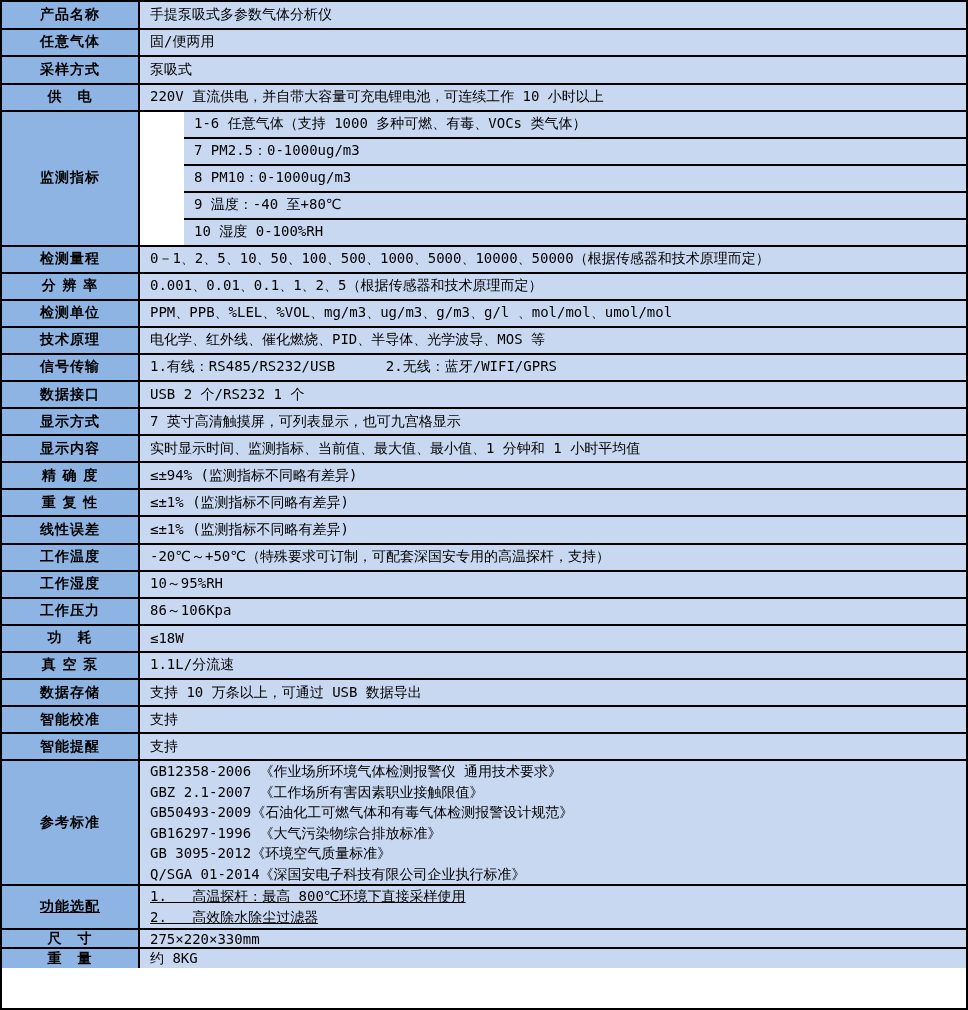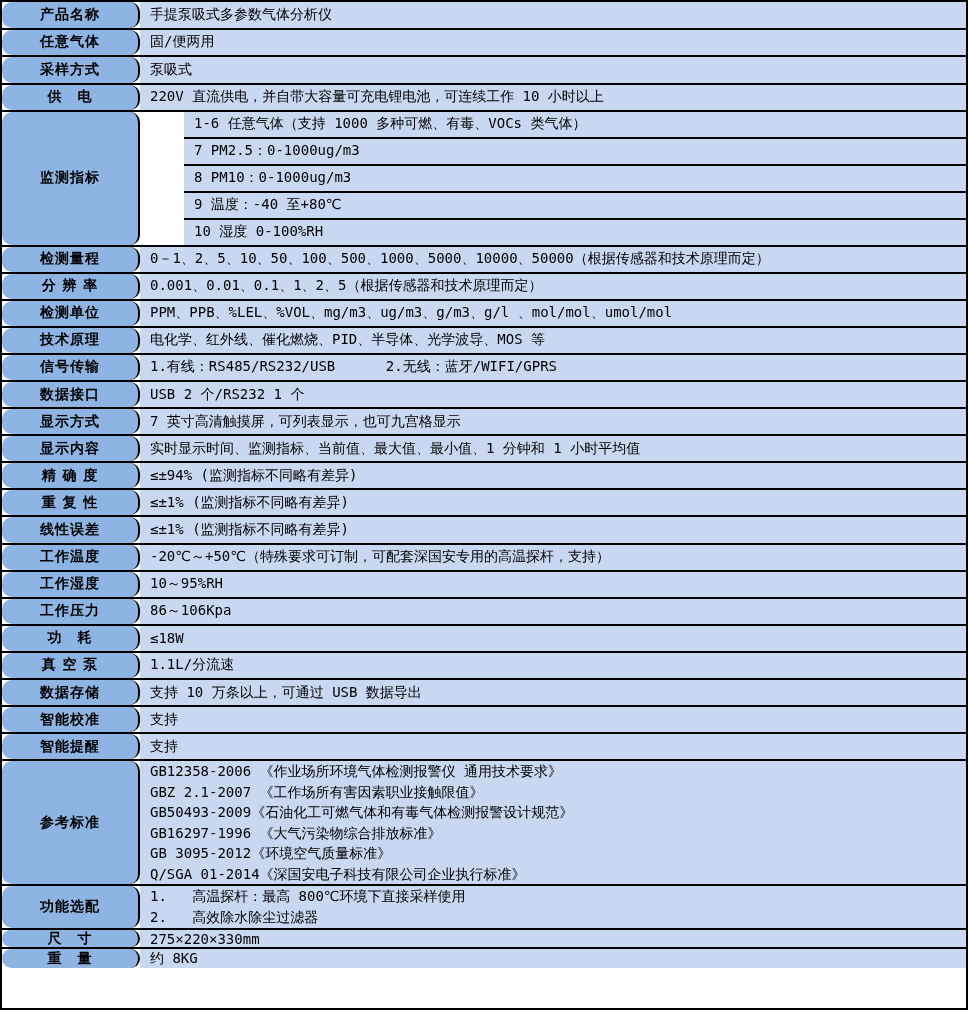--- a/index.html
+++ b/index.html
@@ -8,28 +8,27 @@
     border:2px solid #000;overflow:hidden;
     font-family:"DejaVu Sans",sans-serif;
   }
   .row{display:flex;box-sizing:border-box;border-bottom:2px solid #000;}
   .row:last-child{border-bottom:none;}
   .h-a{height:27.5px;}
   .h-b{height:27.1px;}
   .h-c{height:19px;}
   .monitor{height:134.5px;}
   .ref{height:125px;}
-  .opt{height:44px;}
+  .opt{height:44px;text-decoration:underline;}
   .label{
     flex:0 0 138px;box-sizing:border-box;border-right:2px solid #000;
     background:#8DB4E2;color:#000;
     display:flex;align-items:center;justify-content:center;
     font-size:14px;font-weight:bold;letter-spacing:1px;
     font-family:"DejaVu Sans",sans-serif;
-    border-radius:10px;
   }
   .value{
     flex:1;box-sizing:border-box;background:#C8D8F0;color:#000;
     display:flex;align-items:center;padding:0 0 0 10px;
     font-size:14px;white-space:pre-wrap;
     font-family:"DejaVu Sans Mono","DejaVu Sans",monospace,sans-serif;
   }
   .value-stack{flex:1;display:flex;flex-direction:column;margin-left:44px;}
   .value-stack .sub{
     flex:1;border-bottom:2px solid #000;

